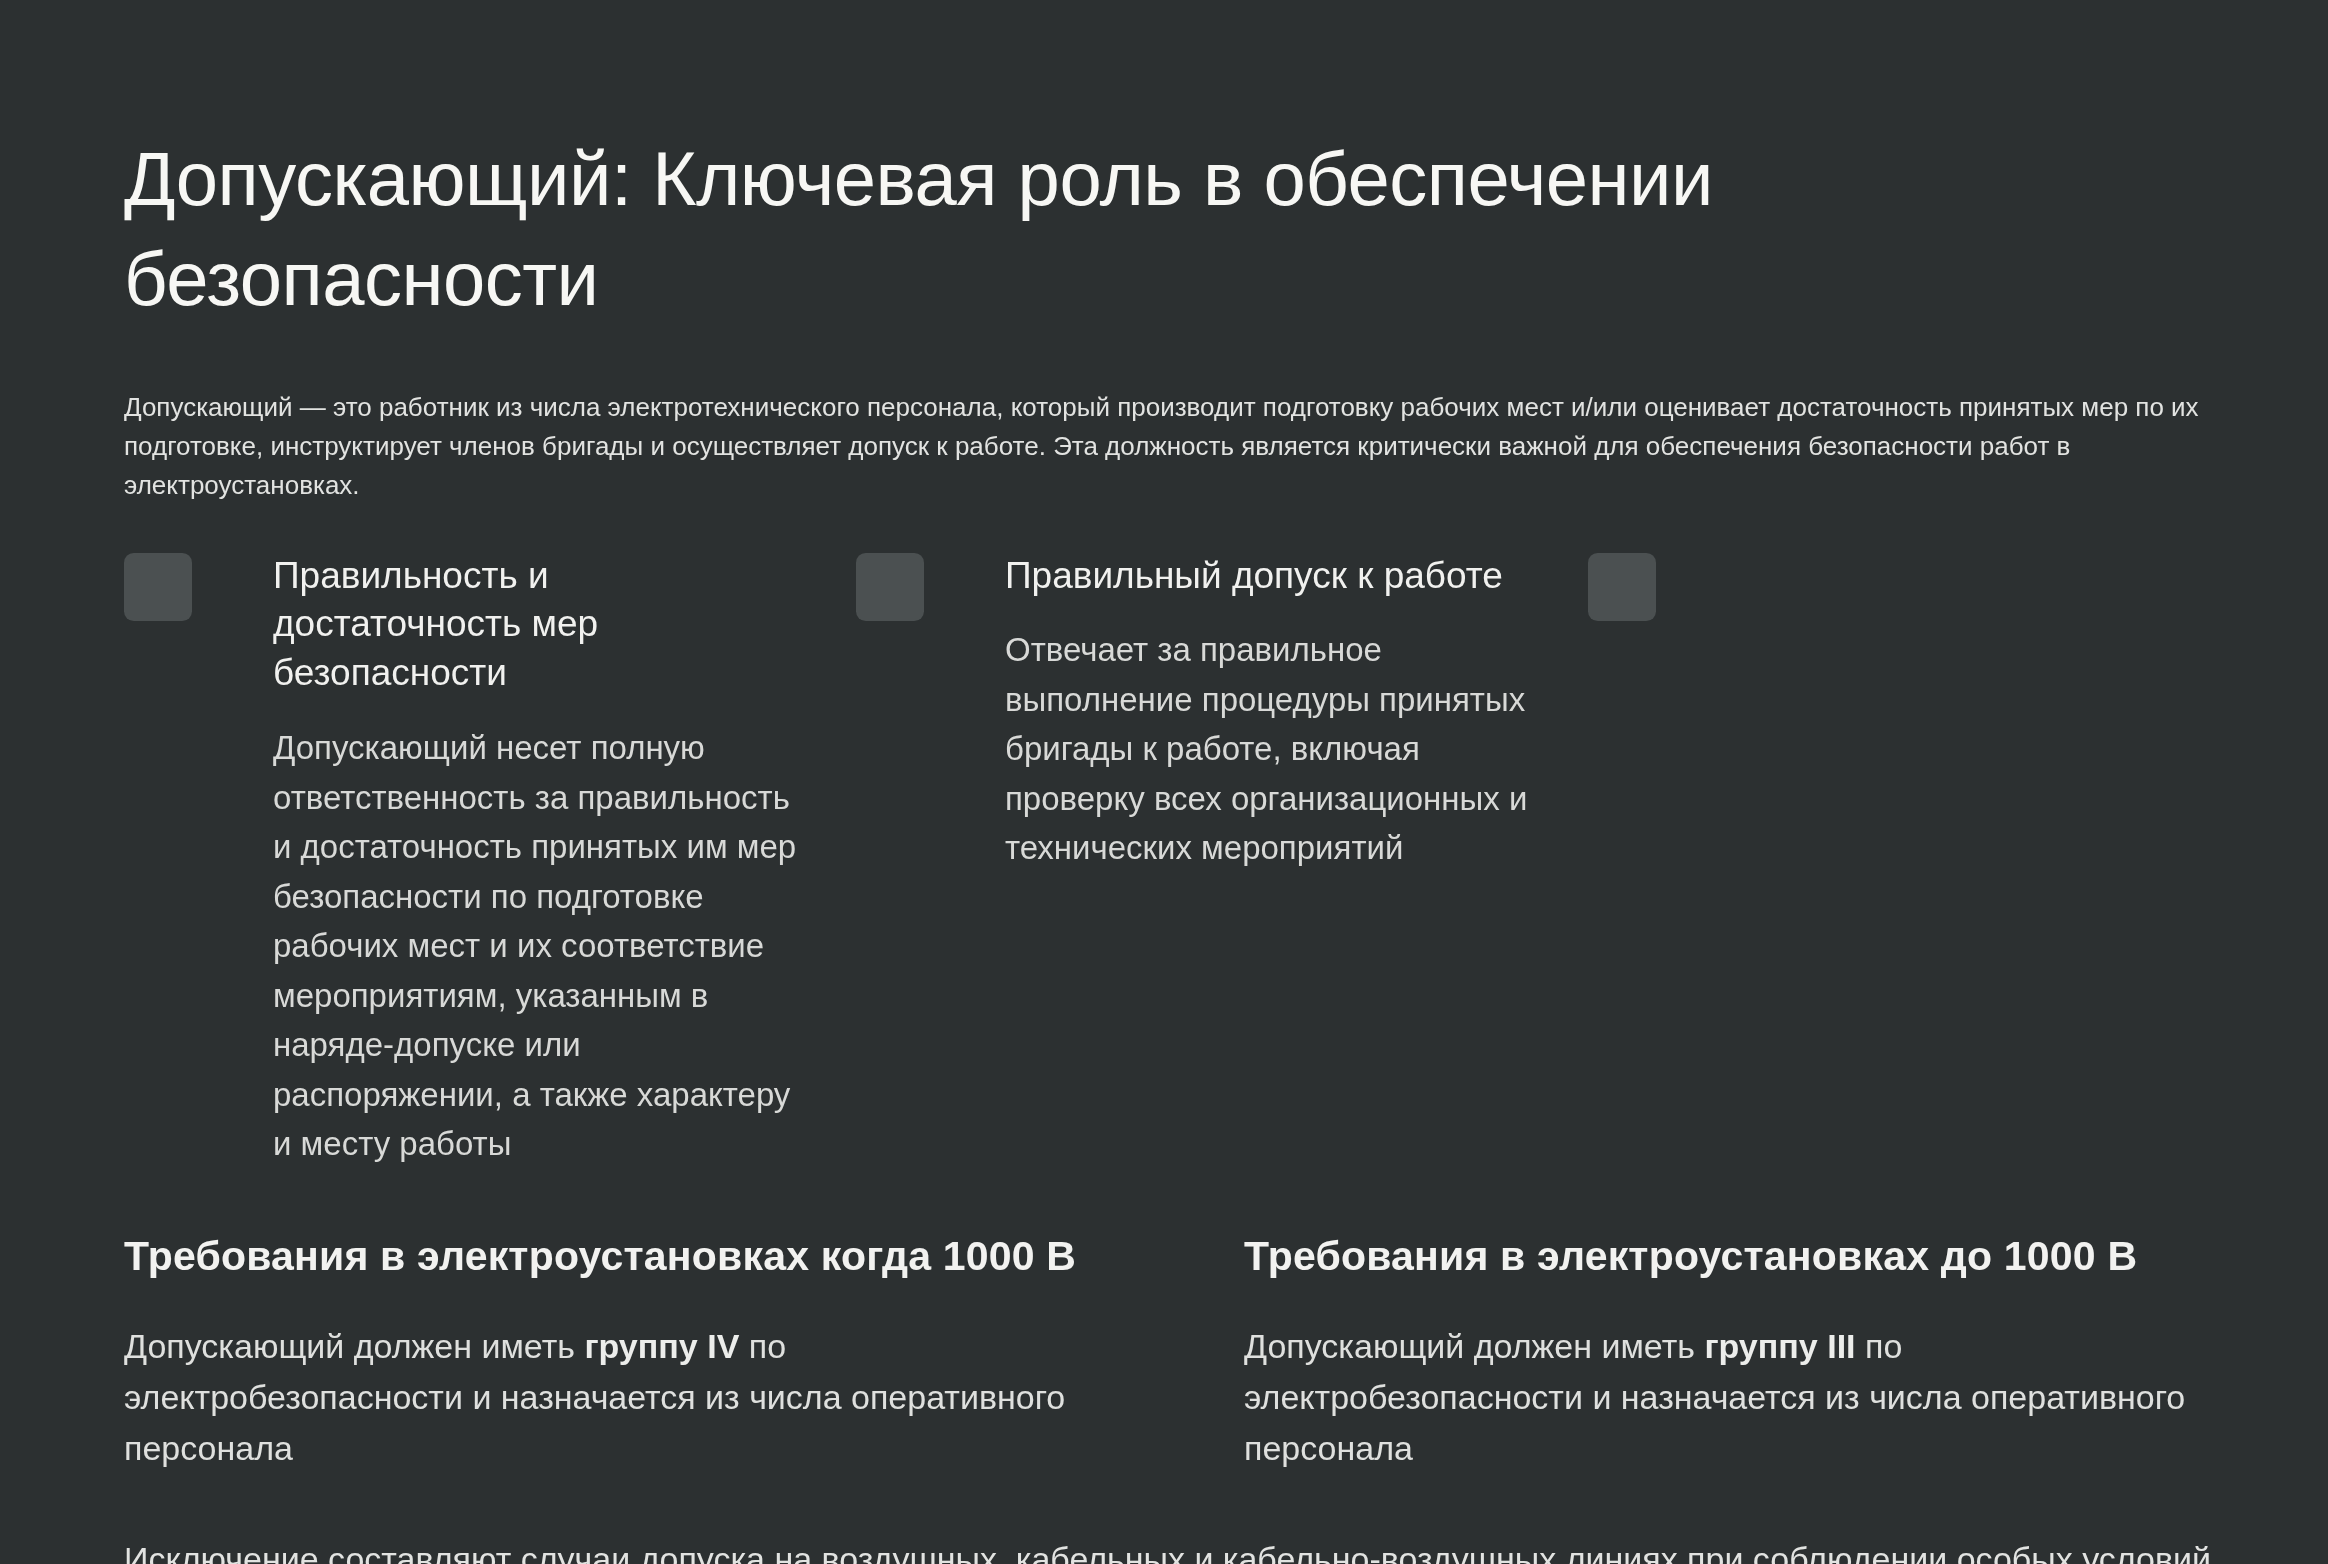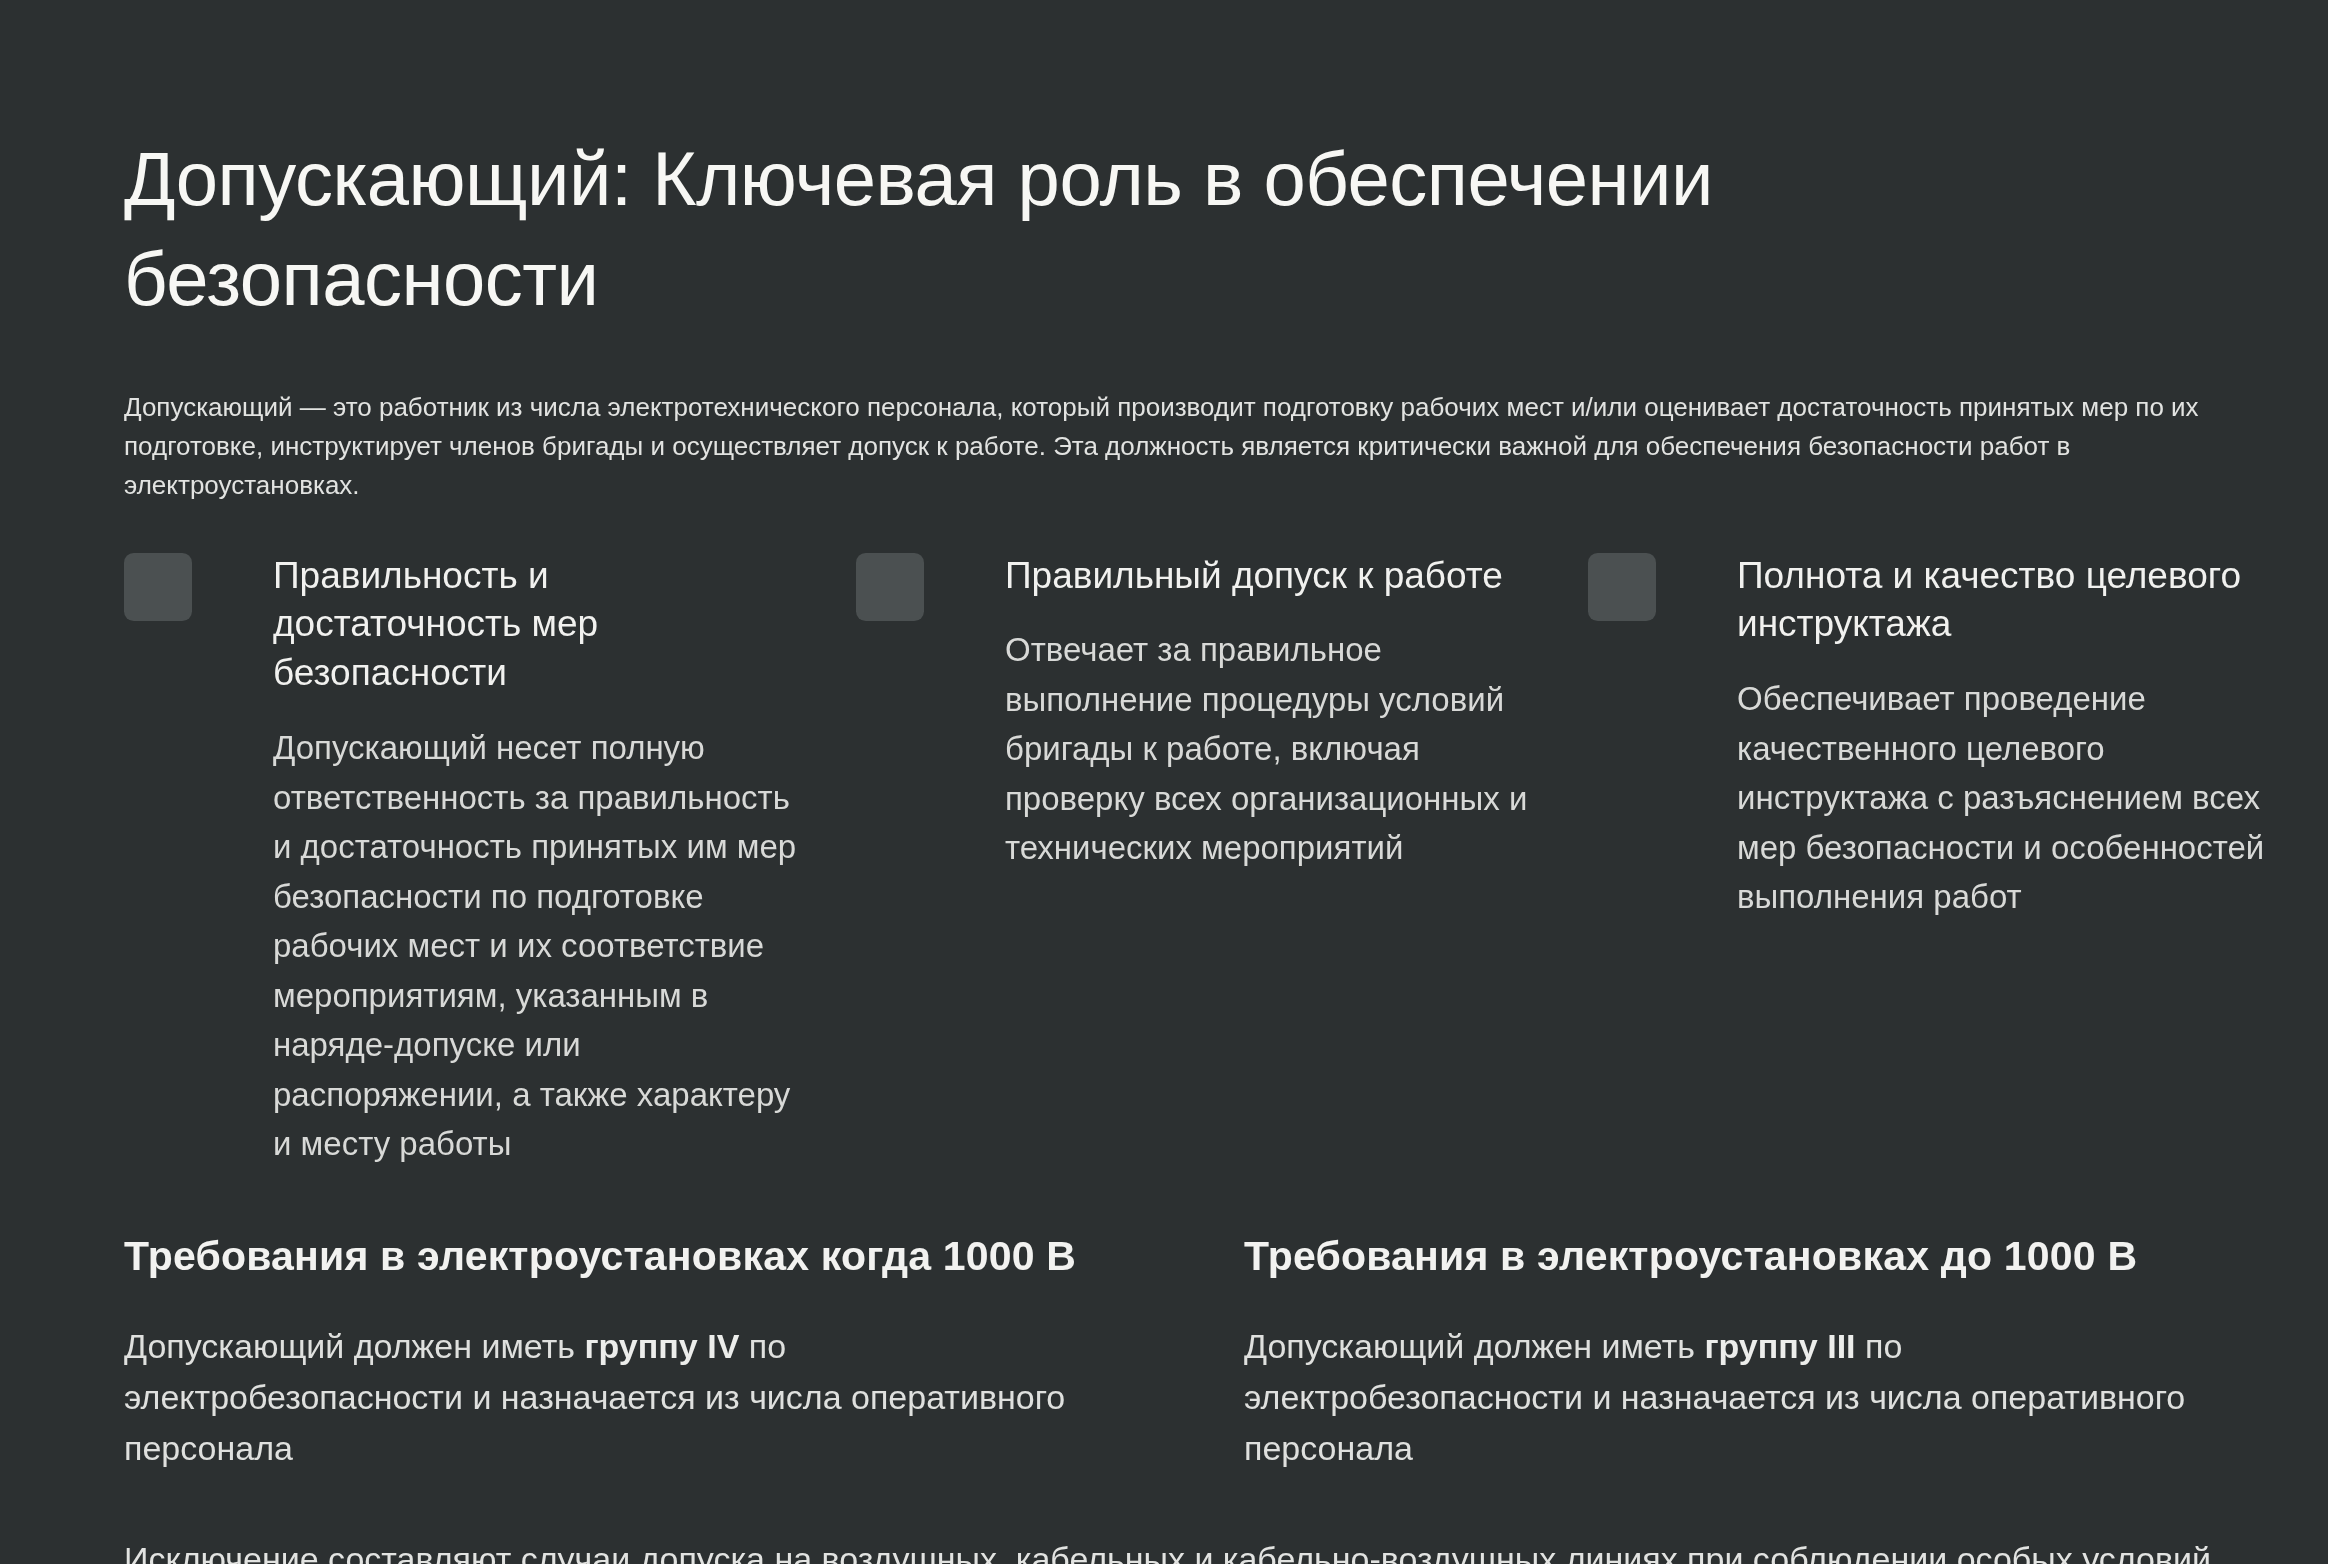--- a/index.html
+++ b/index.html
@@ -115,30 +115,26 @@
       <div class="resp-text">
         <div class="resp-title t1">Правильность и достаточность мер безопасности</div>
         <div class="resp-body">Допускающий несет полную ответственность за правильность и достаточность принятых им мер безопасности по подготовке рабочих мест и их соответствие мероприятиям, указанным в наряде-допуске или распоряжении, а также характеру и месту работы</div>
       </div>
     </div>
 
     <div class="resp-col">
       <div class="icon-box"></div>
       <div class="resp-text">
         <div class="resp-title">Правильный допуск к работе</div>
-        <div class="resp-body">Отвечает за правильное выполнение процедуры условий бригады к работе, включая проверку всех организационных и технических мероприятий</div>
+        <div class="resp-body">Отвечает за правильное выполнение процедуры принятых бригады к работе, включая проверку всех организационных и технических мероприятий</div>
       </div>
     </div>
 
     <div class="resp-col">
       <div class="icon-box"></div>
-      <div class="resp-text">
-        <div class="resp-title t3">Полнота и качество целевого инструктажа</div>
-        <div class="resp-body">Обеспечивает проведение качественного целевого инструктажа с разъяснением всех мер безопасности и особенностей выполнения работ</div>
-      </div>
     </div>
 
   </div>
 
   <div class="req-grid">
 
     <div class="req-col">
       <div class="req-title">Требования в электроустановках когда 1000 В</div>
       <div class="req-body"><span>Допускающий должен иметь </span><span class="req-bold">группу IV</span><span> по электробезопасности и назначается из числа оперативного персонала</span></div>
     </div>

